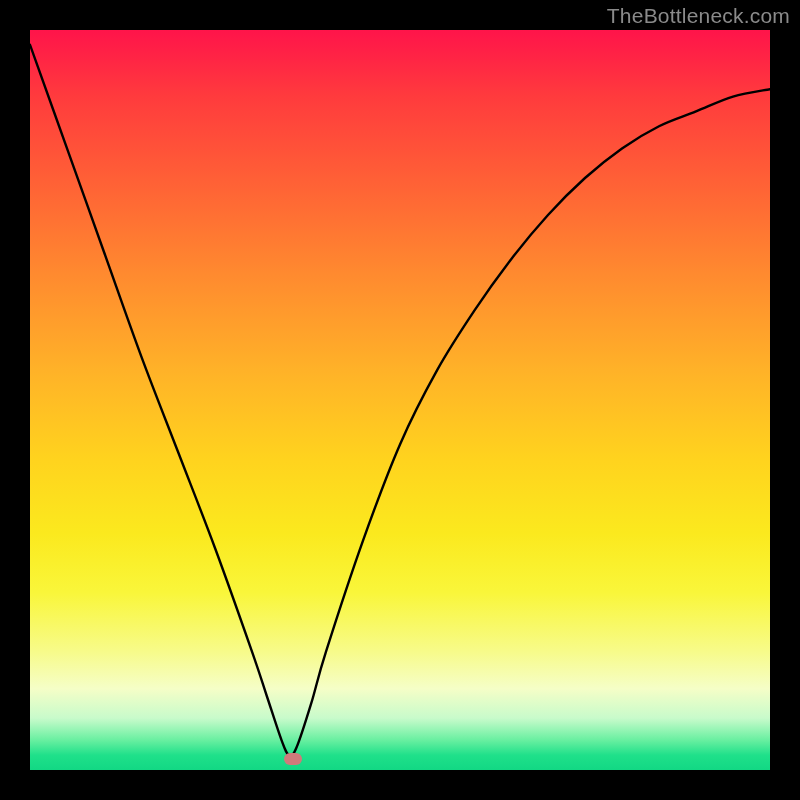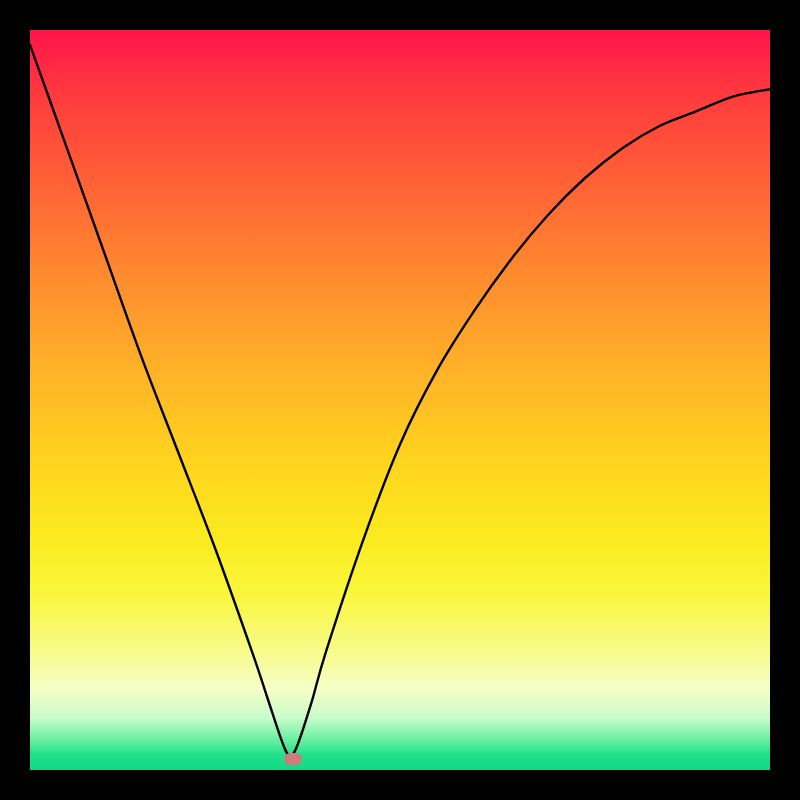--- a/index.html
+++ b/index.html
@@ -71,13 +71,14 @@
 
 <div class="frame">
 
   <div class="plot">
     <svg class="curve" viewBox="0 0 740 740" preserveAspectRatio="none">
       <path id="curve-path" d="M 0.00 14.80 C 6.17 32.07, 24.67 83.87, 37.00 118.40 C 49.33 152.93, 61.67 187.47, 74.00 222.00 C 86.33 256.53, 98.67 292.30, 111.00 325.60 C 123.33 358.90, 135.67 389.73, 148.00 421.80 C 160.33 453.87, 172.67 484.70, 185.00 518.00 C 197.33 551.30, 213.37 596.93, 222.00 621.60 C 230.63 646.27, 231.87 651.20, 236.80 666.00 C 241.73 680.80, 247.90 700.53, 251.60 710.40 C 255.30 720.27, 256.53 723.97, 259.00 725.20 C 261.47 726.43, 262.70 726.43, 266.40 717.80 C 270.10 709.17, 276.27 689.43, 281.20 673.40 C 286.13 657.37, 287.37 648.73, 296.00 621.60 C 304.63 594.47, 320.67 545.13, 333.00 510.60 C 345.33 476.07, 357.67 442.77, 370.00 414.40 C 382.33 386.03, 394.67 362.60, 407.00 340.40 C 419.33 318.20, 431.67 299.70, 444.00 281.20 C 456.33 262.70, 468.67 245.43, 481.00 229.40 C 493.33 213.37, 505.67 198.57, 518.00 185.00 C 530.33 171.43, 542.67 159.10, 555.00 148.00 C 567.33 136.90, 579.67 127.03, 592.00 118.40 C 604.33 109.77, 616.67 102.37, 629.00 96.20 C 641.33 90.03, 653.67 86.33, 666.00 81.40 C 678.33 76.47, 690.67 70.30, 703.00 66.60 C 715.33 62.90, 733.83 60.43, 740.00 59.20" fill="none" stroke="#000" stroke-width="2.4" stroke-linejoin="round" stroke-linecap="round"></path>
     </svg>
     <div class="marker" id="marker" style="left: 262.7px; top: 728.9px;"></div>
   </div>
 
+  <div class="watermark">TheBottleneck.com</div>
 </div>
 
 </body></html>

